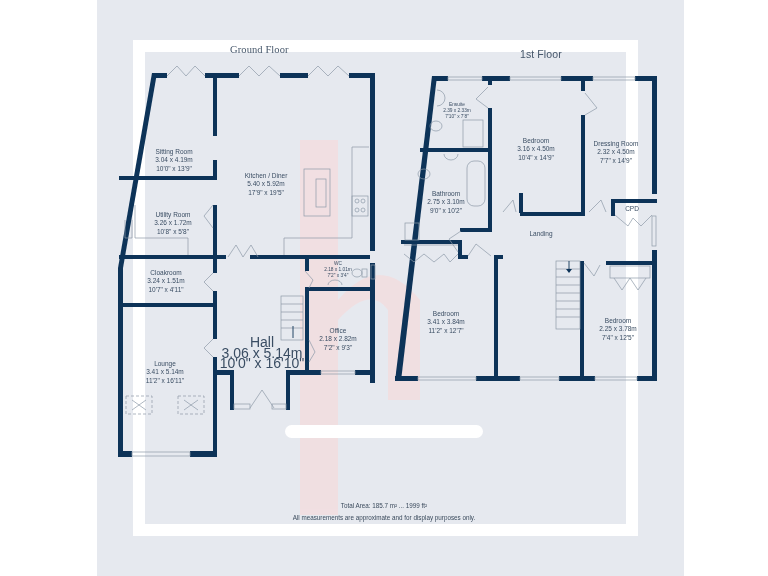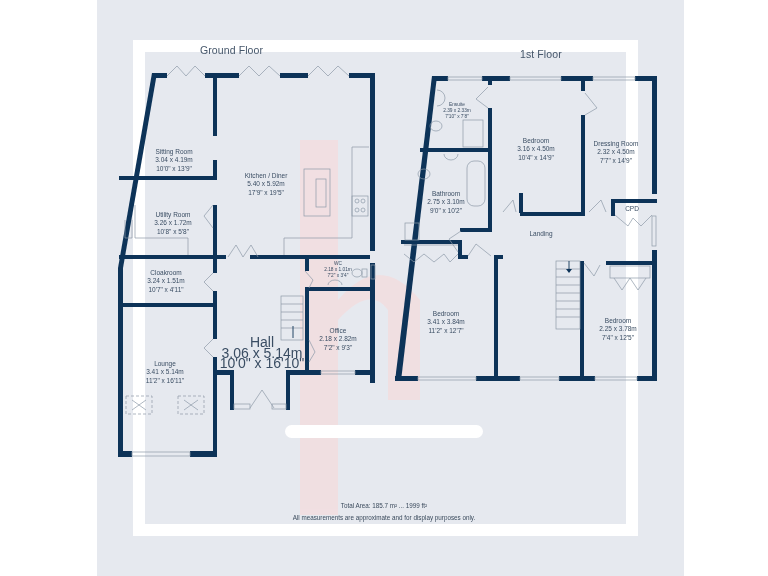--- a/index.html
+++ b/index.html
@@ -225,21 +225,21 @@
     <line x1="556" y1="285" x2="580" y2="285"></line>
     <line x1="556" y1="293" x2="580" y2="293"></line>
     <line x1="556" y1="301" x2="580" y2="301"></line>
     <line x1="556" y1="309" x2="580" y2="309"></line>
     <line x1="556" y1="317" x2="580" y2="317"></line>
     <line x1="569" y1="261" x2="569" y2="272" stroke="#0d3358" stroke-width="0.9"></line>
     <polygon points="566,269 572,269 569,273" fill="#0d3358" stroke="none"></polygon>
   </g>
 </svg>
 
-<div class="floor-title" style="left:200px; top:44px;">Ground Floor</div>
+<div class="floor-title" style="left:230px; top:44px;font-family:Liberation Serif, serif;">Ground Floor</div>
 <div class="floor-title" style="left:520px; top:48px;">1st Floor</div>
 
 <div class="room-label" style="left:174px; top:148px;">
   <span class="name">Sitting Room</span>
   <span class="name">3.04 x 4.19m</span>
   <span class="name">10'0" x 13'9"</span>
 </div>
 <div class="room-label" style="left:266px; top:172px;">
   <span class="name">Kitchen / Diner</span>
   <span class="name">5.40 x 5.92m</span>

